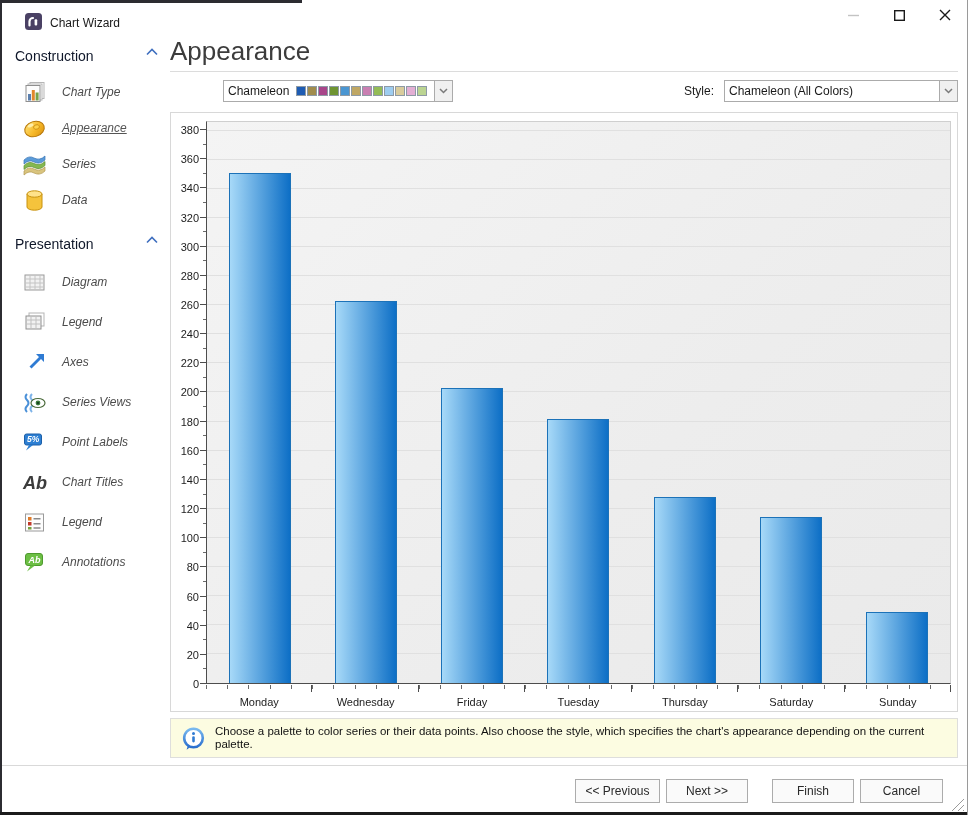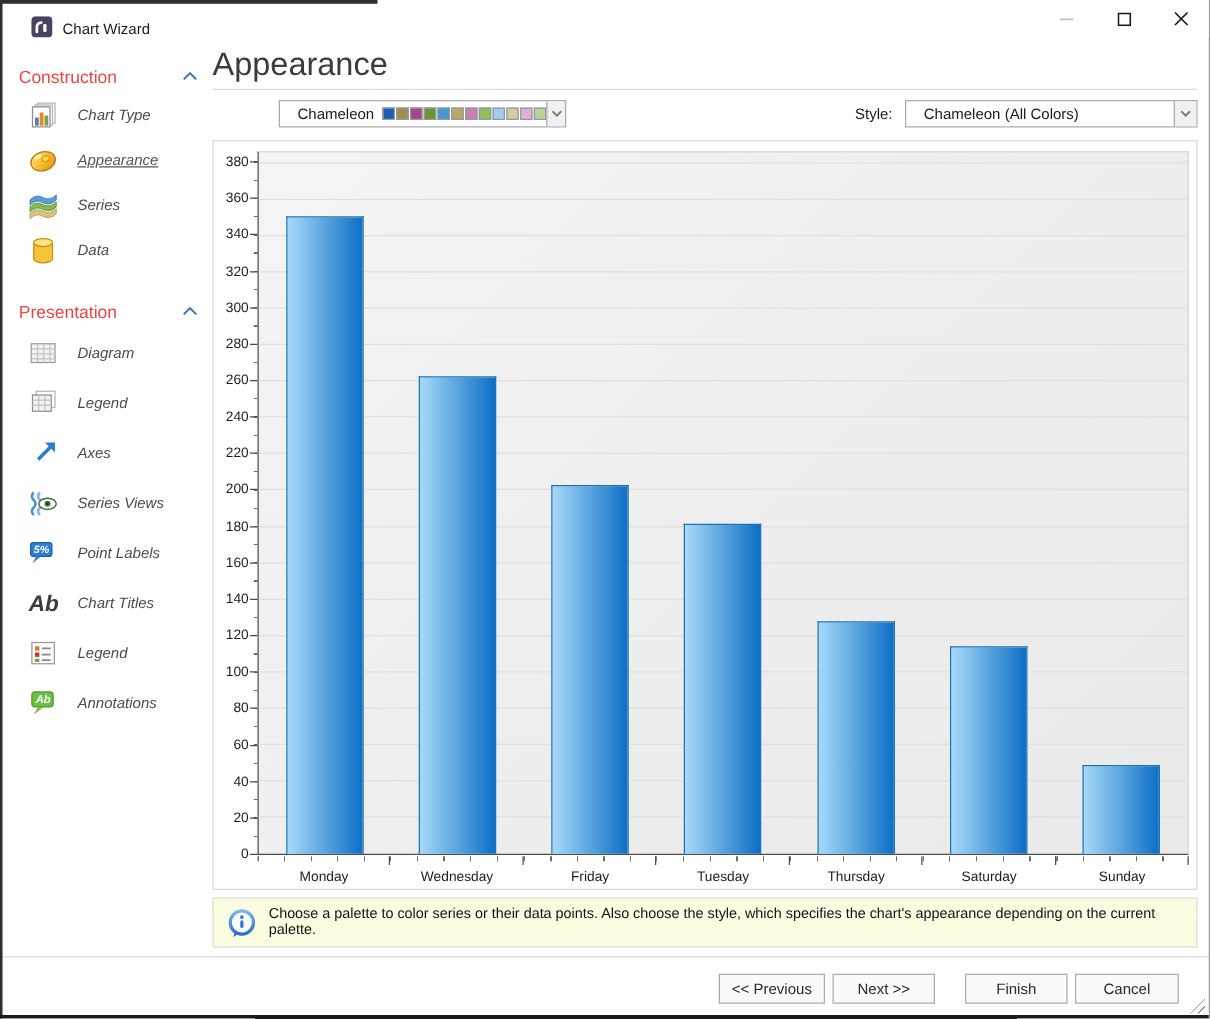--- a/index.html
+++ b/index.html
@@ -13,39 +13,39 @@
 
   
   .titlebar{position:absolute;left:0;top:0;width:968px;height:30px;background:#fff;display:flex;align-items:flex-end;}
   .app-icon{width:17px;height:17px;margin-left:25px;flex:0 0 auto;}
   .title-text{margin-left:8px;font-size:12px;color:#1a1a1a;}
   .win-controls{margin-left:auto;display:flex;align-items:center;height:30px;}
   .win-btn{width:46px;height:30px;display:flex;align-items:center;justify-content:center;cursor:default;}
 
   
   .sidebar{position:absolute;left:3px;top:36px;width:165px;bottom:60px;background:#fff;padding:10px 0 0 12px;}
-  .side-section-header{display:flex;align-items:center;height:26px;font-size:14px;color:#ef4444;padding-right:10px;margin-top:2px;cursor:default;}
+  .side-section-header{display:flex;height:26px;font-size:14px;color:#0f172a;padding-right:10px;margin-top:2px;cursor:default;}
   .side-section-header .chev{margin-left:auto;}
   .side-item{display:flex;align-items:center;height:36px;font-size:12px;color:#4b4b4b;cursor:default;font-style:italic;}
   .side-item .ic{width:27px;height:27px;margin-left:6px;margin-right:14px;flex:0 0 auto;}
   .side-item.sel .lbl{text-decoration:underline;color:#555;}
   .pres .side-item{height:40px;}
   .section-gap{height:16px;}
 
   
   .main-heading{position:absolute;left:170px;top:36px;font-size:26px;color:#3c3c3c;}
   .heading-sep{position:absolute;left:170px;top:71px;width:788px;height:1px;background:#dcdcdc;}
 
   .toolbar-row{position:absolute;left:170px;top:80px;width:788px;height:22px;font-size:12px;color:#1a1a1a;}
   .palette-label{position:absolute;left:2px;top:4px;margin-top:43px;}
   .combo{position:absolute;height:22px;border:1px solid #ababab;background:#fff;display:flex;align-items:center;}
   .combo-palette{left:53px;top:0;width:230px;}
   .combo-style{left:554px;top:0;width:234px;}
   .style-label{position:absolute;left:514px;top:4px;}
-  .combo .val{margin-left:14px;white-space:nowrap;}
+  .combo .val{margin-left:4px;white-space:nowrap;}
   .swatches{display:flex;margin-left:7px;gap:1px;}
   .swatch{width:10px;height:10px;border:1px solid #8e9aa5;}
   .combo .dd{margin-left:auto;width:18px;height:20px;background:#f0f0f0;border-left:1px solid #ababab;display:flex;align-items:center;justify-content:center;}
 
   
   .chart-box{position:absolute;left:170px;top:112px;width:788px;height:600px;background:#fff;border:1px solid #d8d8d8;}
   .plot{position:absolute;left:35px;top:8px;width:745px;height:563px;
         background:linear-gradient(135deg,#f4f4f4 0%,#ededed 60%,#eaeaea 100%);
         border:1px solid #cfcfcf;border-left:1px solid #4d4d4d;border-bottom:1px solid #4d4d4d;}
   .gridline{position:absolute;left:0;width:100%;height:1px;background:#e0e0e0;}

